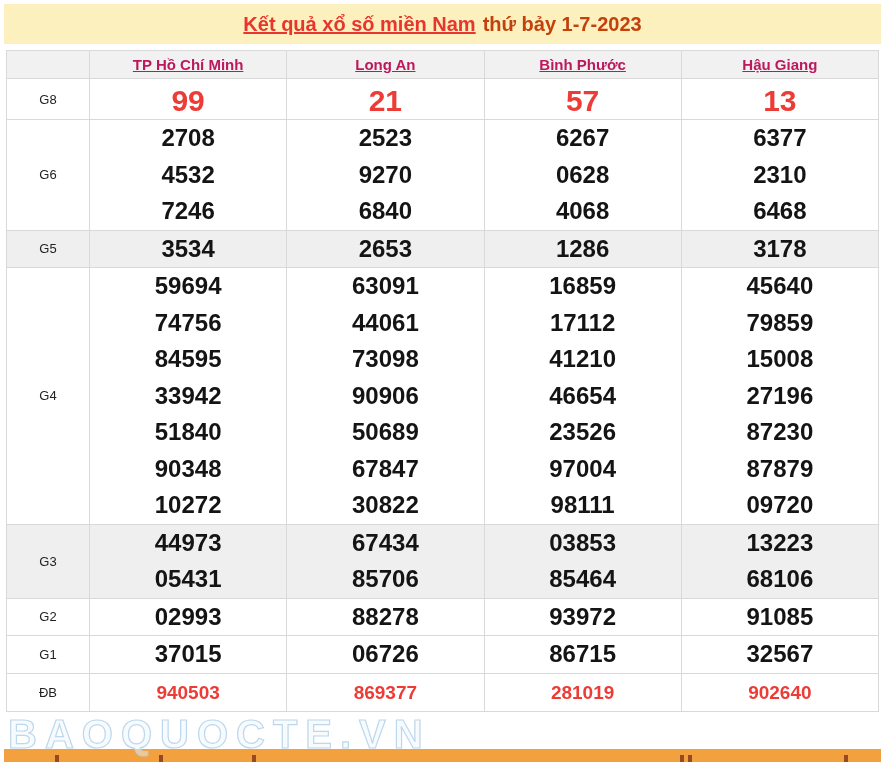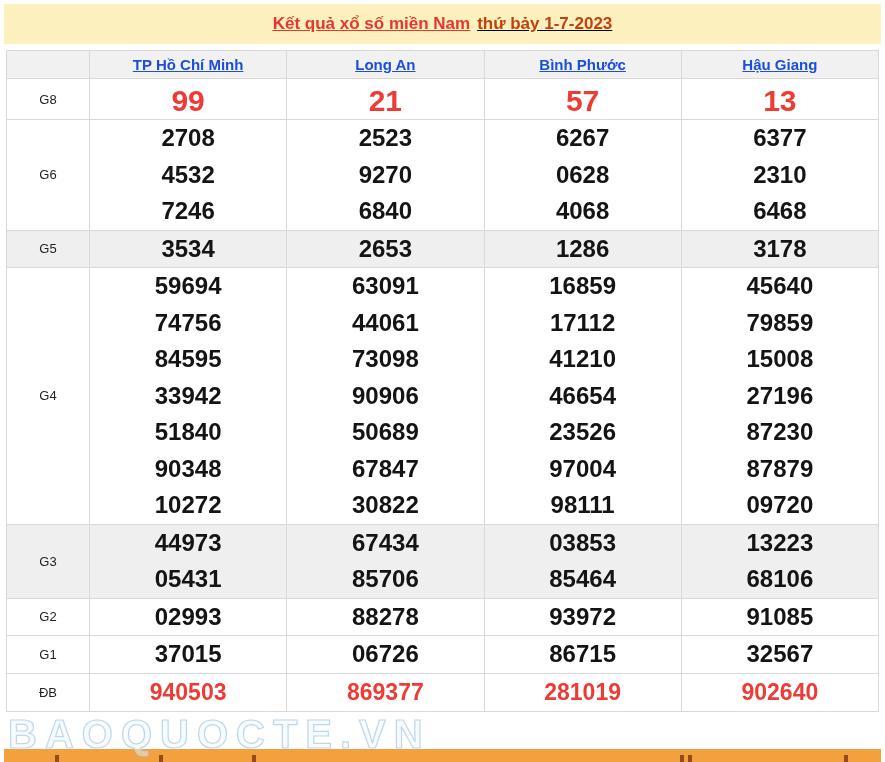--- a/index.html
+++ b/index.html
@@ -6,46 +6,46 @@
   html,body { margin:0; padding:0; }
   body {
     width:885px; height:762px; position:relative; overflow:hidden;
     background:#ffffff;
     font-family:"Liberation Sans", sans-serif;
   }
   .title-band {
     position:absolute; left:4px; right:4px; top:4px; height:40px;
     background:#FBF0BE;
     display:flex; align-items:center; justify-content:center;
-    font-size:17px; font-weight:bold;text-decoration:underline;
+    font-size:20px; font-weight:bold;
   }
   .title-link { color:#E8352E; text-decoration:underline; cursor:pointer; }
   .title-rest { color:#c2410c; margin-left:7px;text-align:center; }
   table.results {
     position:absolute; top:50px; left:6px; width:873px;
     border-collapse:collapse; table-layout:fixed;
     border:1px solid #C8C8C8;
   }
   .results th, .results td {
     border:1px solid #D9D9D9; text-align:center; padding:0; vertical-align:middle;
   }
   .results thead th { height:28px; background:#F1F1F2; }
   .col-link {
-    color:#1d4ed8; text-decoration:underline; font-weight:bold; font-size:15px; cursor:pointer;
+    color:#be185d; text-decoration:underline; font-weight:bold; font-size:15px; cursor:pointer;
   }
   .results tbody th {
     font-weight:normal; font-size:13px; color:#222;margin-top:9px;
   }
   tr.alt { background:#EFEFEF; }
   .num {
     height:36.5px; line-height:36.5px;
     font-size:24px; font-weight:bold; color:#141414;
   }
   tr.g8 .num { height:40px; line-height:44px; font-size:30px; color:#ED3B36; }
-  tr.db .num { height:37px; line-height:37px; font-size:23px; color:#ED3B36; }
+  tr.db .num { height:37px; line-height:37px; font-size:19px; color:#ED3B36; }
   .watermark {
     position:absolute; left:8px; top:712px; z-index:5; pointer-events:none;
     font-size:40px; font-weight:bold; letter-spacing:8px;
     color:rgba(240,247,252,0.45);
     -webkit-text-stroke:1.2px rgba(178,209,233,0.85);
   }
   .orange-bar {
     position:absolute; left:4px; right:4px; bottom:0; height:13px;
     background:#F2A13E; z-index:4;
   }

